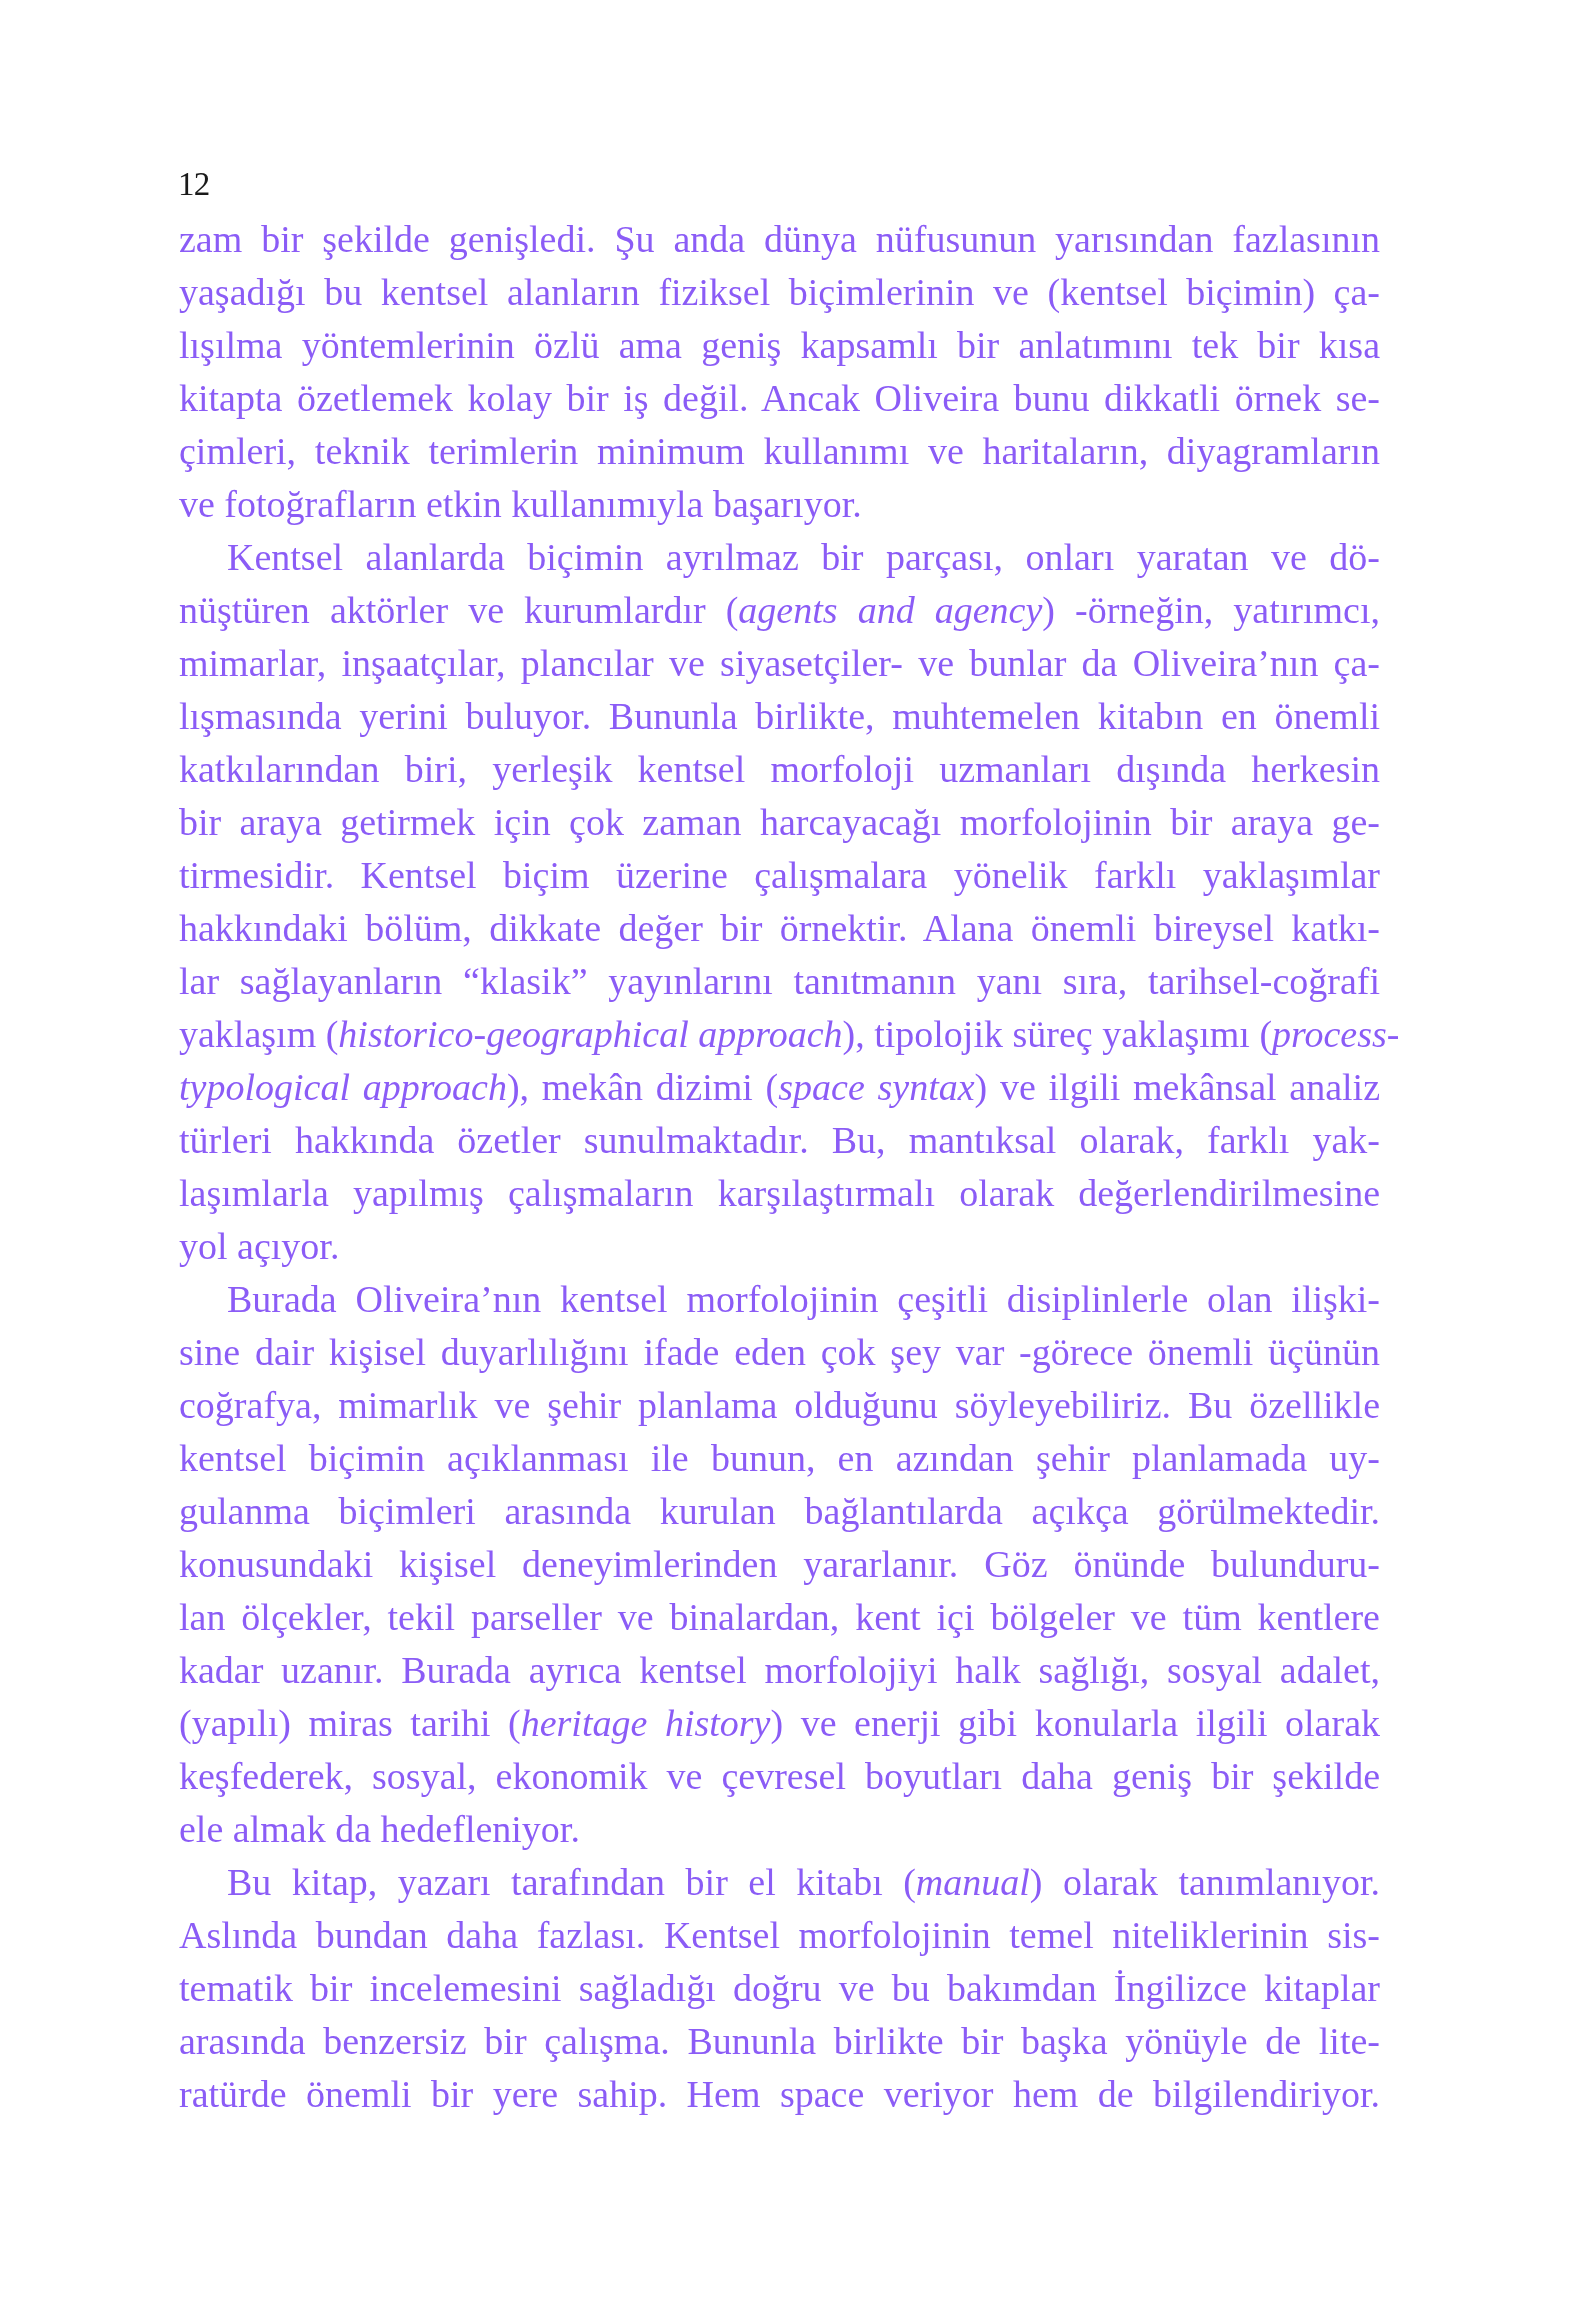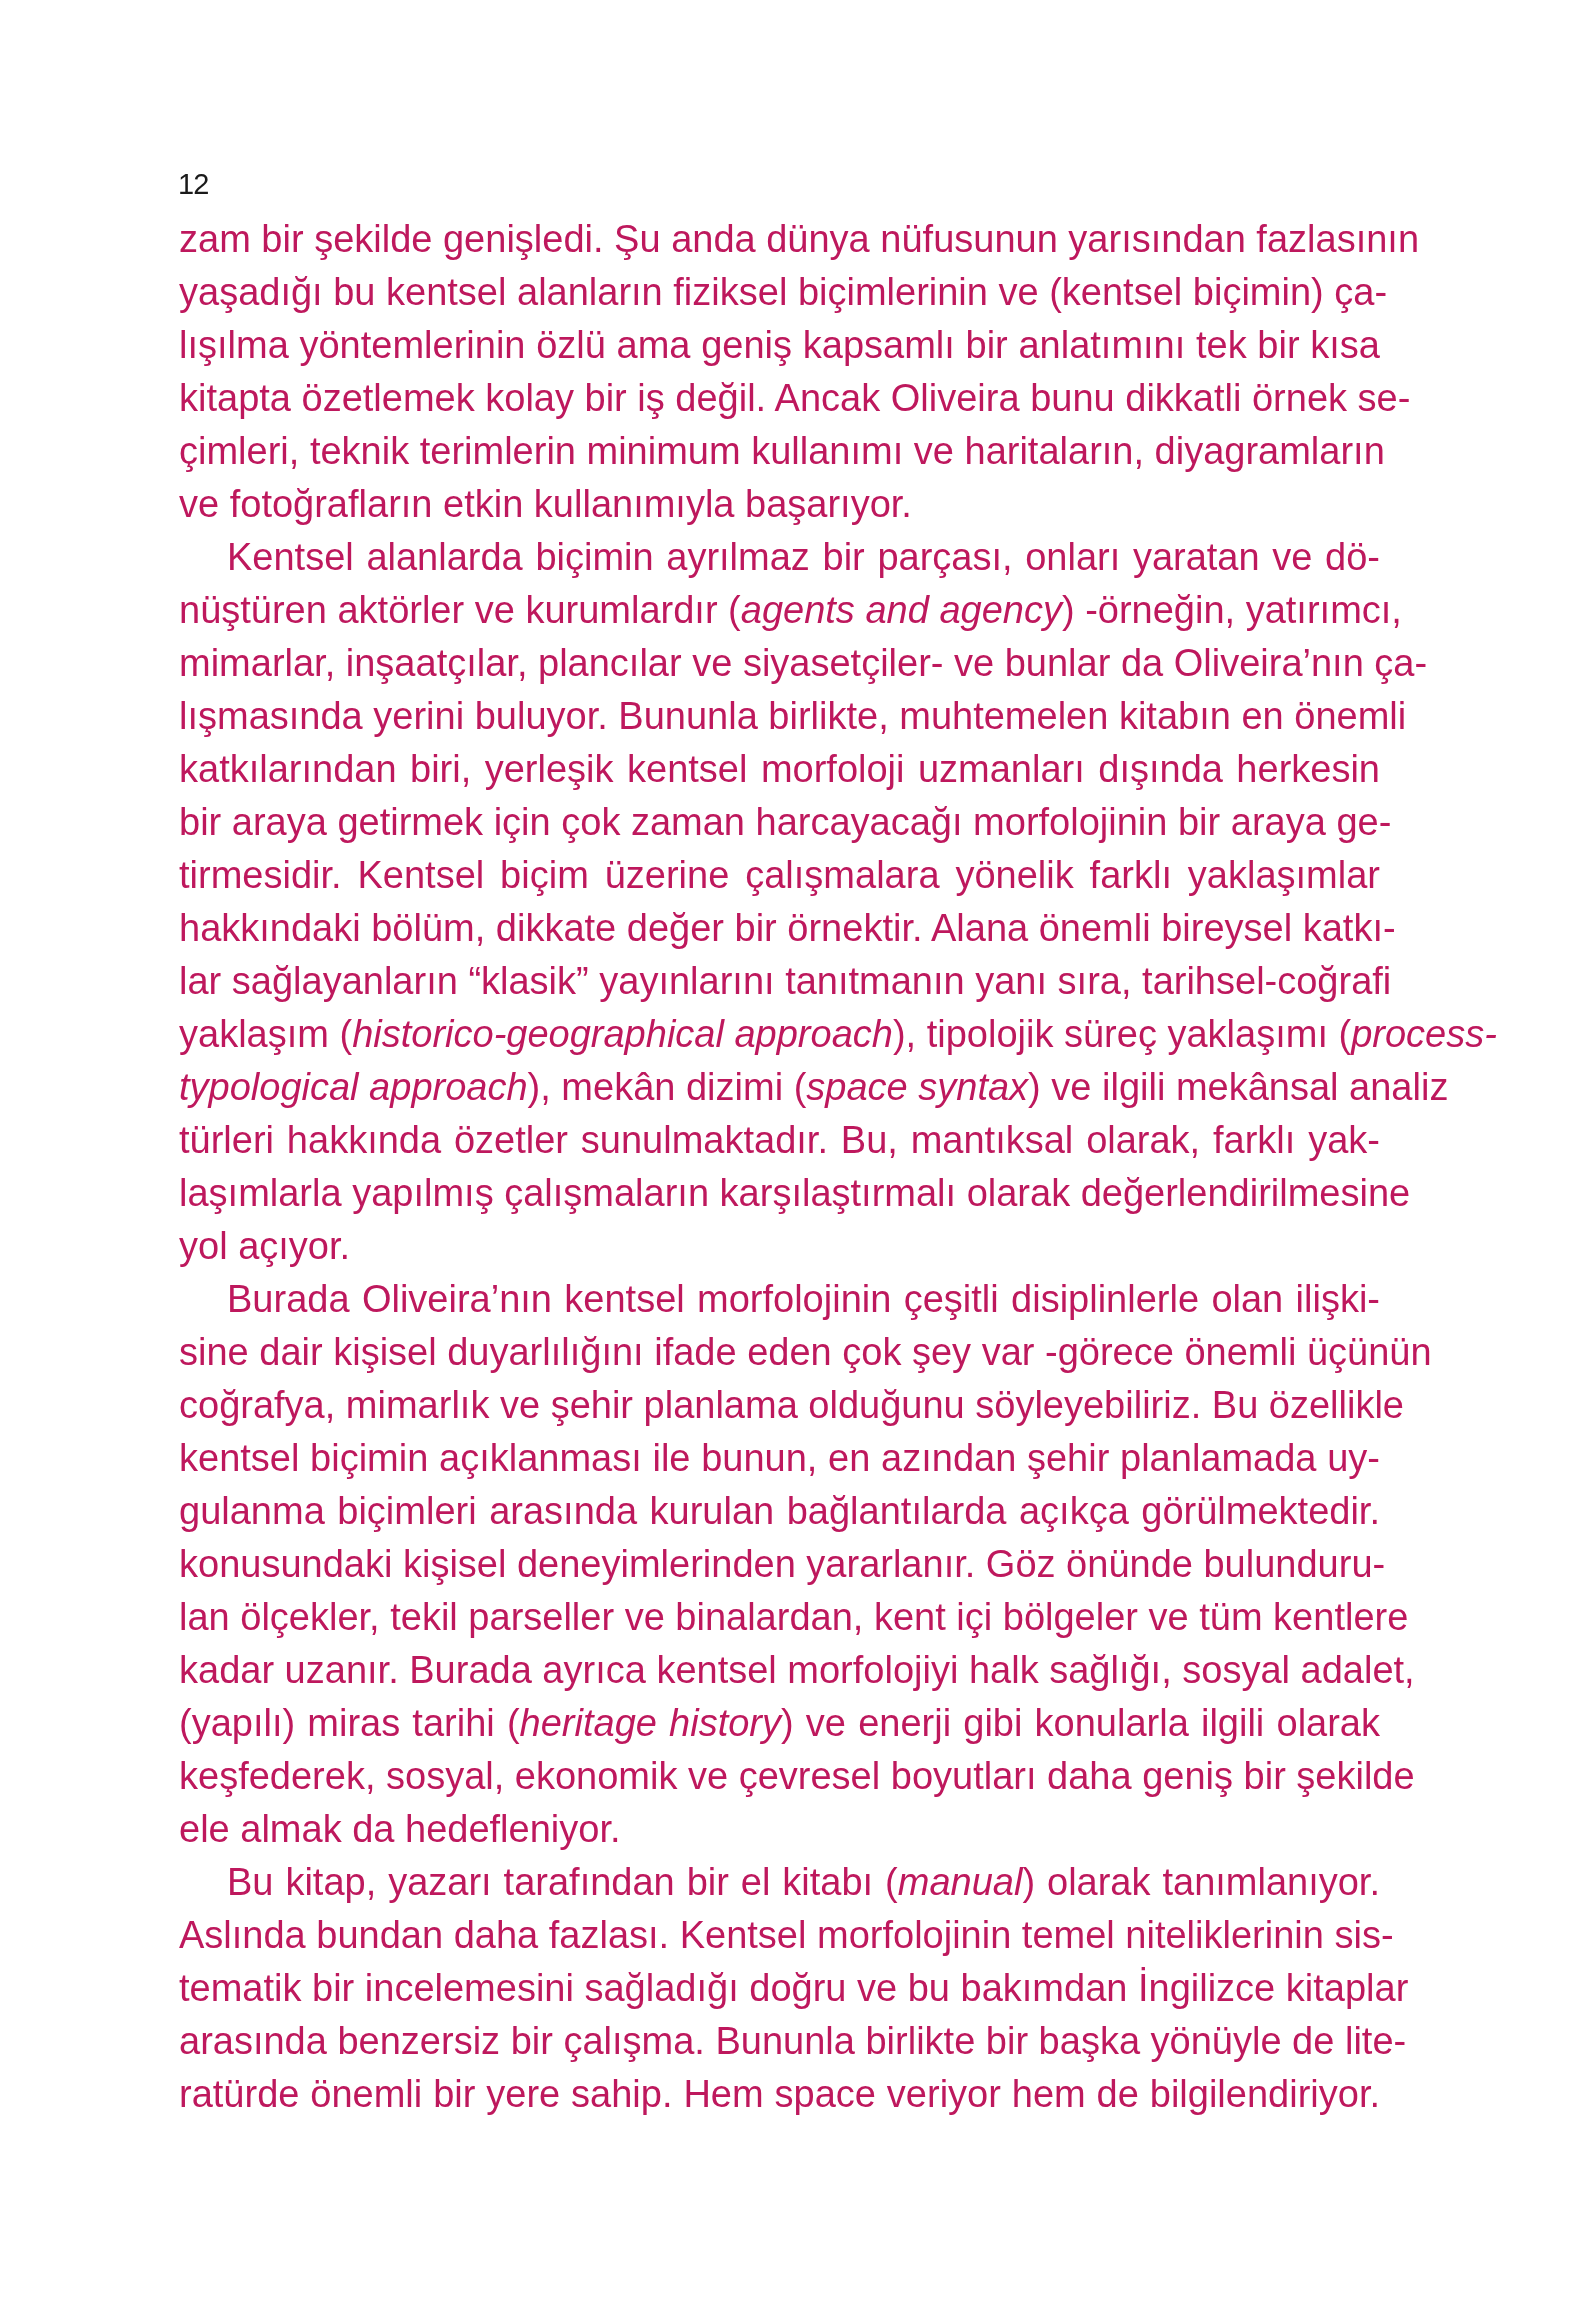--- a/index.html
+++ b/index.html
@@ -11,35 +11,35 @@
     width: 1579px;
     height: 2319px;
     position: relative;
     overflow: hidden;
     color: #1c1c1c;
   }
   .page-number {
     position: absolute;
     left: 178px;
     top: 166px;
-    font-family: Liberation Sans, sans-serif;
-    font-size: 29px;
+    font-family: Liberation Serif, serif;
+    font-size: 33px;
     line-height: 37px;
     color: #1a1a1a;
     letter-spacing: -0.8px;
   }
   .body-text {
     position: absolute;
     left: 179px;
     top: 213px;
     width: 1201px;
-    font-family: Liberation Sans, sans-serif;
+    font-family: Liberation Serif, serif;
     font-size: 38px;
     line-height: 53px;
-    color: #be185d;
+    color: #8b5cf6;
   }
   .line {
     display: block;
     height: 53px;
     white-space: nowrap;
     text-align: justify;
     text-align-last: justify;
     overflow: visible;
   }
   .line.last {

